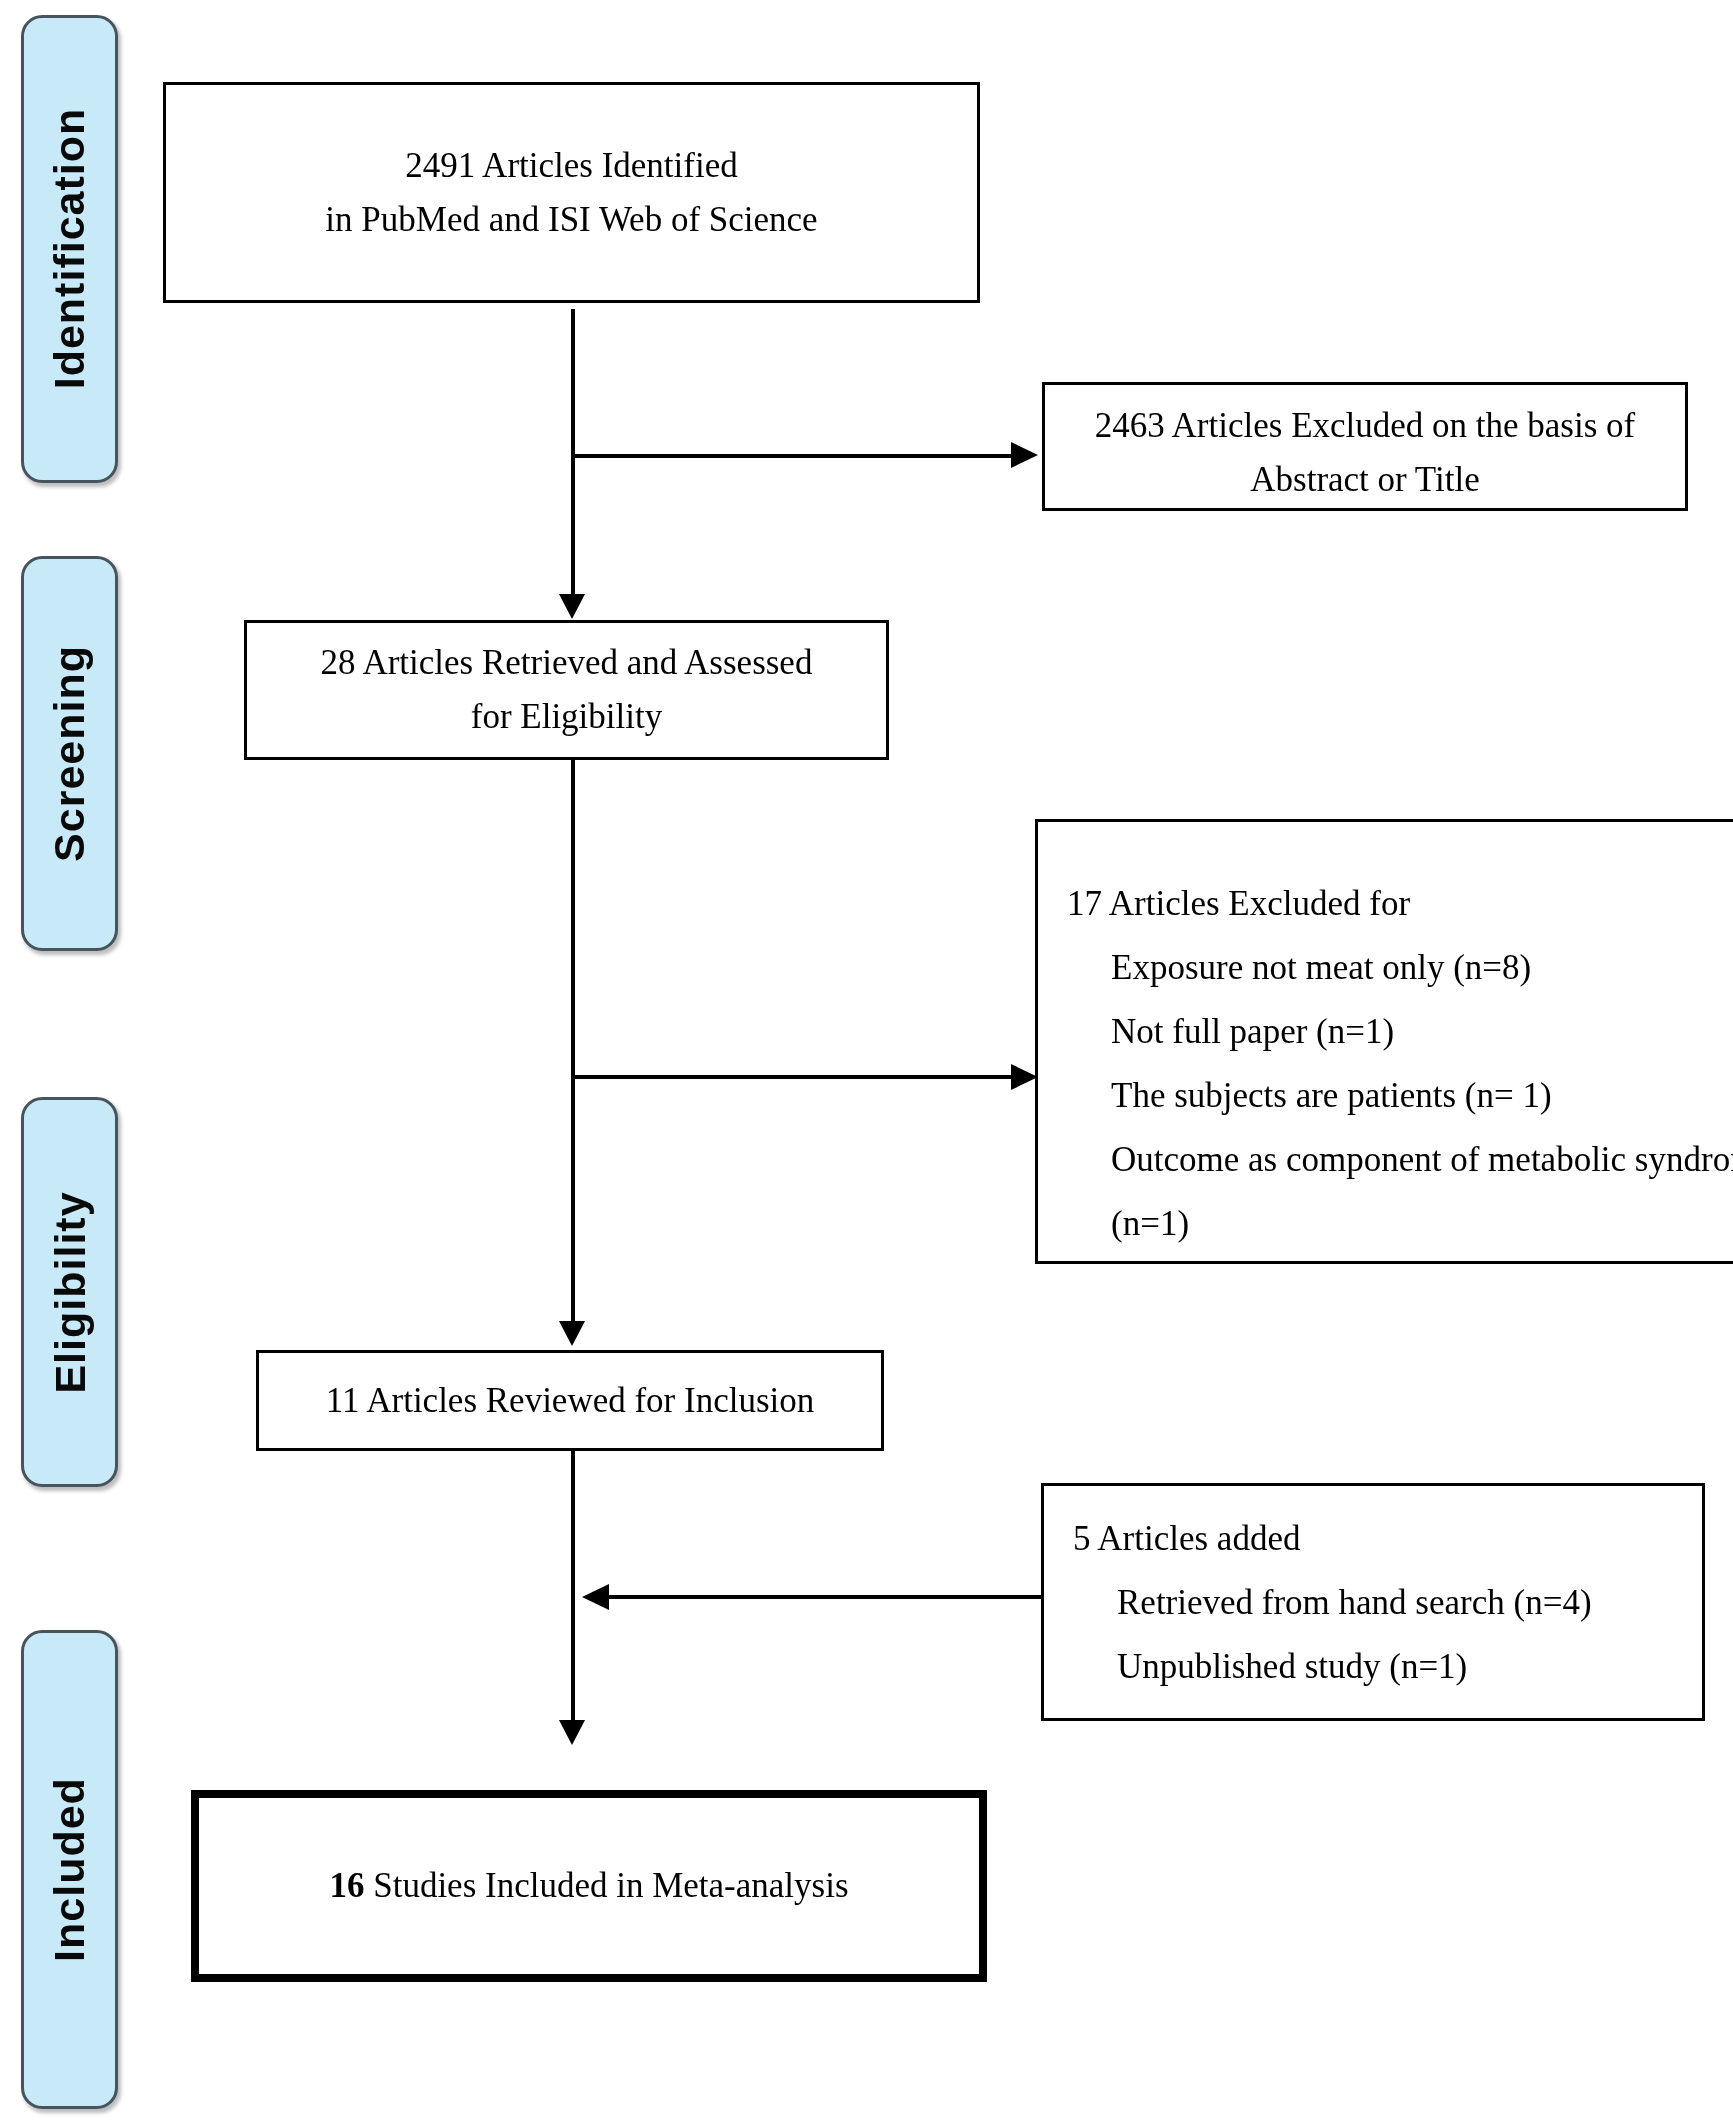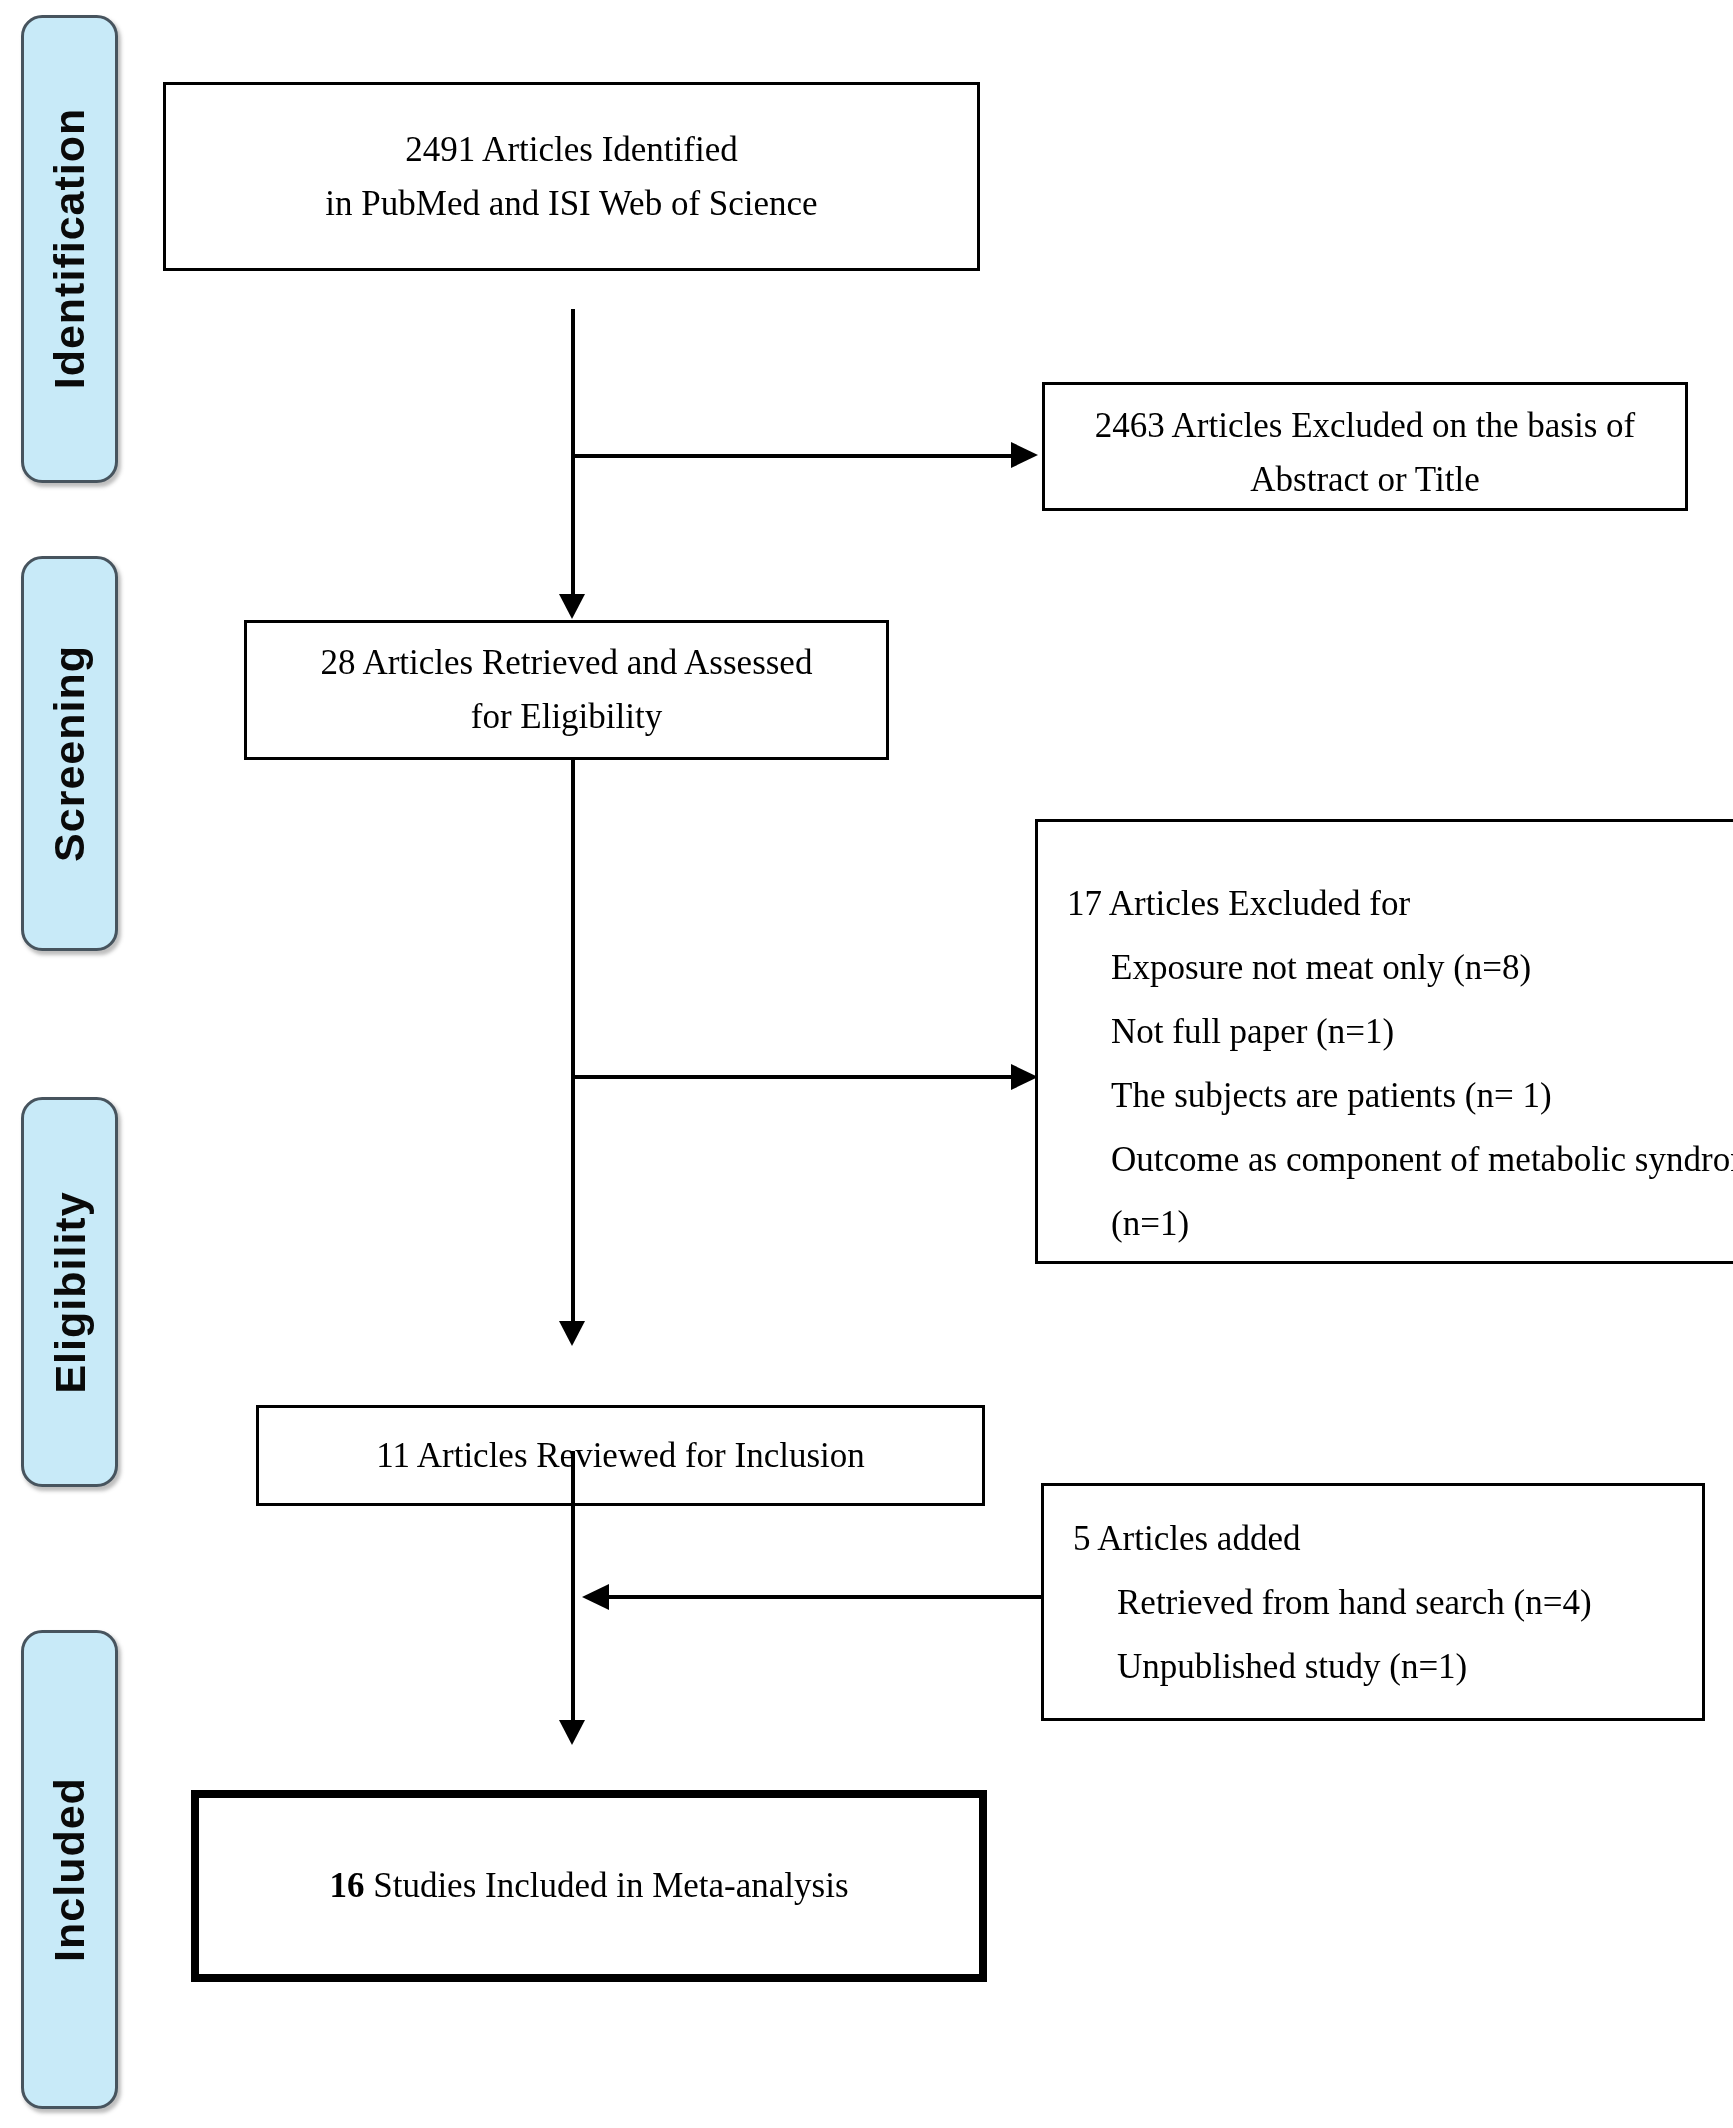--- a/index.html
+++ b/index.html
@@ -88,21 +88,21 @@
   <div class="stage" style="top:556px;height:395px;">
     <span class="stage-label">Screening</span>
   </div>
   <div class="stage" style="top:1097px;height:390px;">
     <span class="stage-label">Eligibility</span>
   </div>
   <div class="stage" style="top:1630px;height:479px;">
     <span class="stage-label">Included</span>
   </div>
 
-  <div class="fbox center-box" style="left:163px;top:82px;width:817px;height:189px;">
+  <div class="fbox center-box" style="left:163px;top:82px;width:817px;height:221px;">
     <div>2491 Articles Identified</div>
     <div>in PubMed and ISI Web of Science</div>
   </div>
 
   <div class="line" style="left:571px;top:309px;width:3.9px;height:285px;"></div>
   <div class="tri tri-down" style="left:559px;top:594px;"></div>
 
   <div class="line" style="left:573px;top:454px;width:439px;height:3.9px;"></div>
   <div class="tri tri-right" style="left:1011px;top:442px;"></div>
 
@@ -123,21 +123,21 @@
   <div class="tri tri-right" style="left:1011px;top:1064px;"></div>
 
   <div class="fbox list-box" style="left:1035px;top:819px;width:821px;height:445px;">
     <div>17 Articles Excluded for</div>
     <div class="indent">Exposure not meat only (n=8)</div>
     <div class="indent">Not full paper (n=1)</div>
     <div class="indent">The subjects are patients (n= 1)</div>
     <div class="indent">Outcome as component of metabolic syndrome (n=1)</div>
   </div>
 
-  <div class="fbox center-box" style="left:256px;top:1405px;width:729px;height:101px;">
+  <div class="fbox center-box" style="left:256px;top:1350px;width:628px;height:101px;">
     <div>11 Articles Reviewed for Inclusion</div>
   </div>
 
   <div class="line" style="left:571px;top:1451px;width:3.9px;height:269px;"></div>
   <div class="tri tri-down" style="left:559px;top:1720px;"></div>
 
   <div class="fbox list-box" style="left:1041px;top:1483px;width:664px;height:238px;padding-top:21.3px;">
     <div>5 Articles added</div>
     <div class="indent">Retrieved from hand search (n=4)</div>
     <div class="indent">Unpublished study (n=1)</div>

